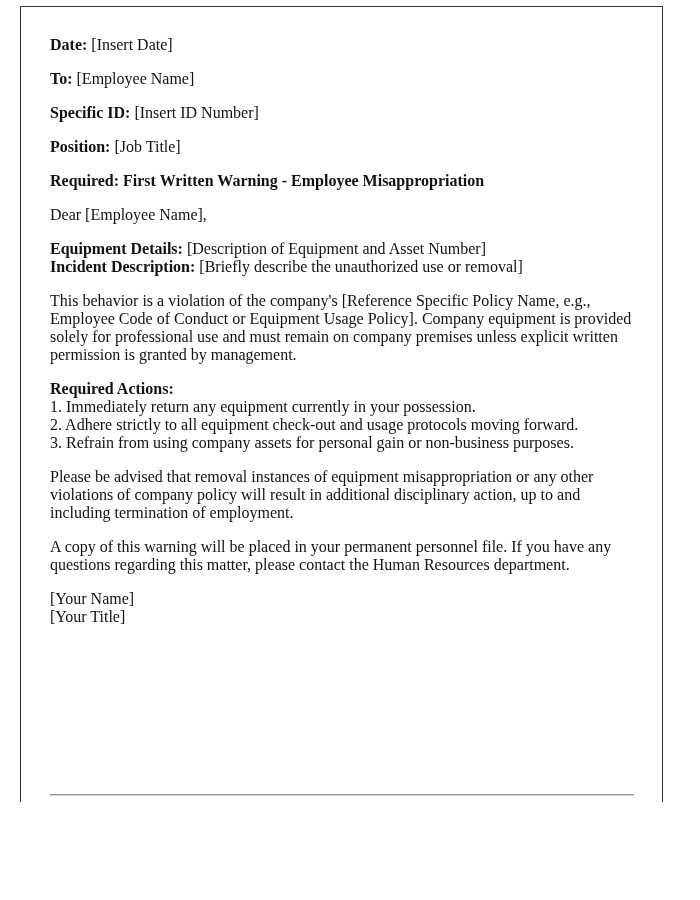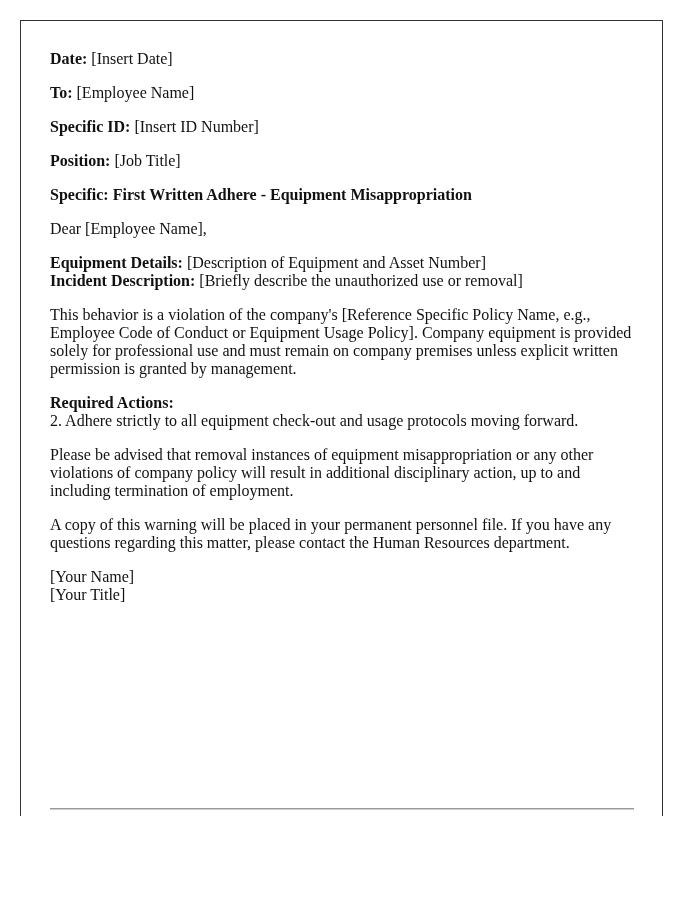--- a/index.html
+++ b/index.html
@@ -13,21 +13,21 @@
       position: relative;
       overflow: hidden;
       font-family: "Liberation Serif", "DejaVu Serif", serif;
       font-size: 16px;
       line-height: 18px;
       color: #111111;
     }
     .letter {
       position: absolute;
       left: 20px;
-      top: 20px;
+      top: 6px;
       width: 583px;
       height: 758px;
       padding: 13px 29px 24px 29px;
       border-top: 1px solid #333333;
       border-left: 1px solid #333333;
       border-right: 1px solid #333333;
     }
     .letter p {
       margin: 16px 0;
     }
@@ -63,22 +63,22 @@
     <span>[Insert ID Number]</span>
   </p>
 
   <p>
     <b>Position:</b>
     <span>[Job Title]</span>
   </p>
 
   <p>
     <b>
-      <span>Specific:</span>
-      <span>First Written Adhere - Equipment Misappropriation</span>
+      <span>Required:</span>
+      <span>First Written Warning - Employee Misappropriation</span>
     </b>
   </p>
 
   <p>Dear [Employee Name],</p>
 
 
   <p>
     <span class="line">
       <b>Equipment Details:</b>
       <span>[Description of Equipment and Asset Number]</span>
@@ -86,21 +86,23 @@
     <span class="line">
       <b>Incident Description:</b>
       <span>[Briefly describe the unauthorized use or removal]</span>
     </span>
   </p>
 
   <p>This behavior is a violation of the company's [Reference Specific Policy Name, e.g., Employee Code of Conduct or Equipment Usage Policy]. Company equipment is provided solely for professional use and must remain on company premises unless explicit written permission is granted by management.</p>
 
   <p>
     <b class="line">Required Actions:</b>
+    <span class="line">1. Immediately return any equipment currently in your possession.</span>
     <span class="line">2. Adhere strictly to all equipment check-out and usage protocols moving forward.</span>
+    <span class="line">3. Refrain from using company assets for personal gain or non-business purposes.</span>
   </p>
 
   <p>Please be advised that removal instances of equipment misappropriation or any other violations of company policy will result in additional disciplinary action, up to and including termination of employment.</p>
 
   <p>A copy of this warning will be placed in your permanent personnel file. If you have any questions regarding this matter, please contact the Human Resources department.</p>
 
 
   <p>
     <span class="line">[Your Name]</span>
     <span class="line">[Your Title]</span>

